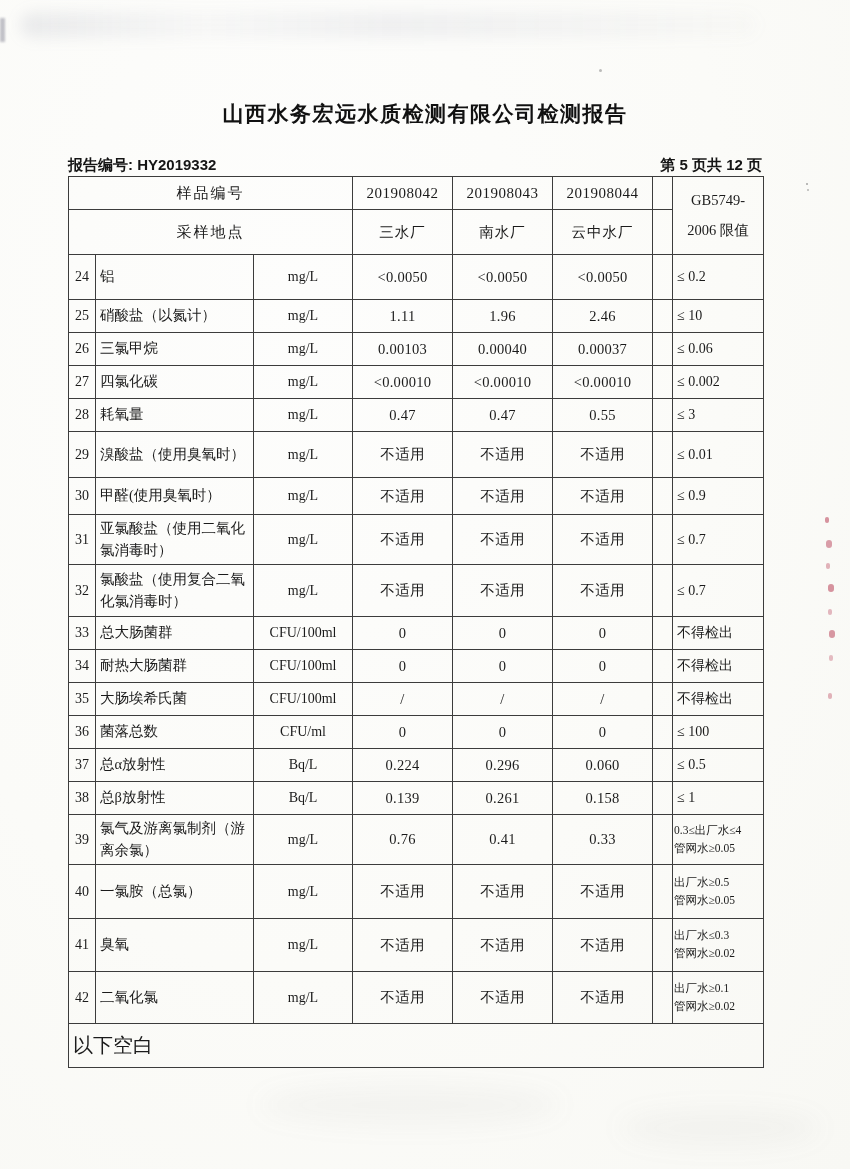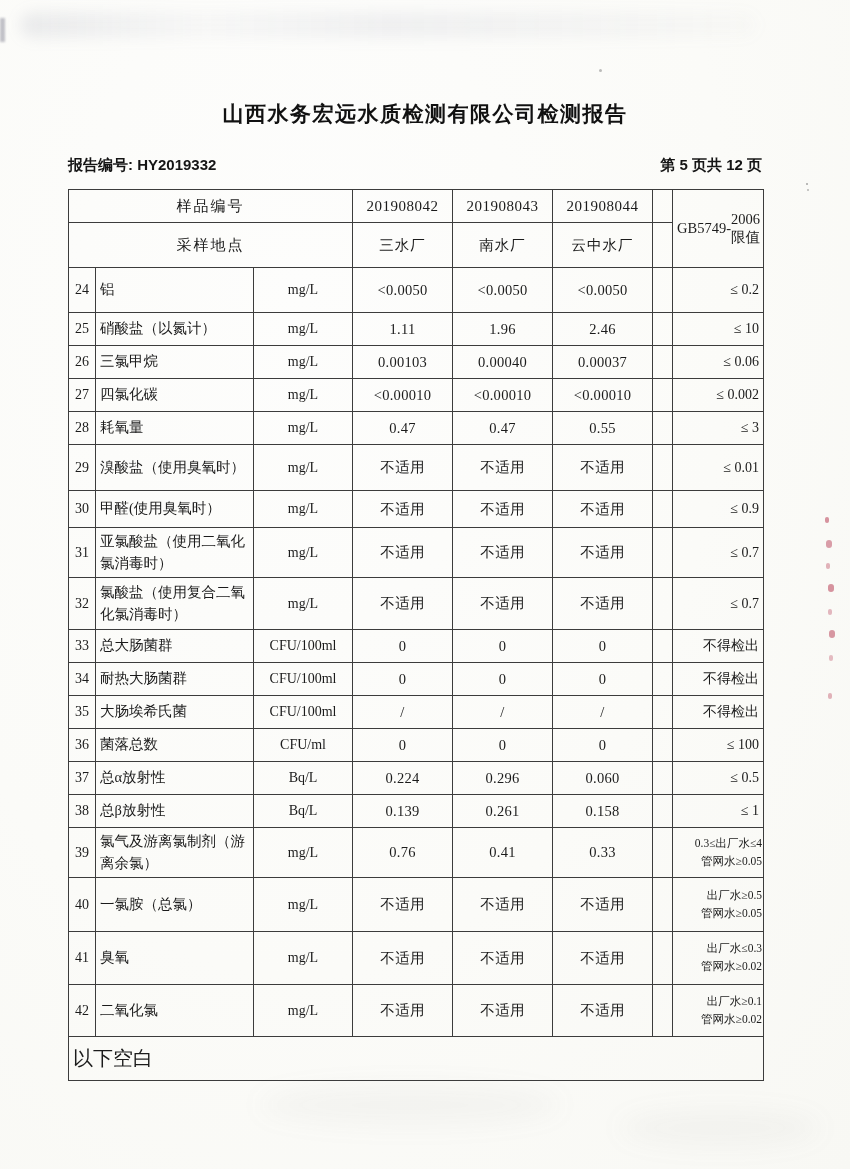--- a/index.html
+++ b/index.html
@@ -26,21 +26,21 @@
                 4px 138px 0 rgba(178,44,70,.30),
                 3px 176px 0 rgba(178,44,70,.35); }
   .smudge-1 { position:absolute; left:260px; top:1085px; width:300px; height:40px; background:rgba(120,120,120,.05); filter:blur(12px); border-radius:50%; }
   .smudge-2 { position:absolute; left:620px; top:1110px; width:200px; height:36px; background:rgba(120,120,120,.05); filter:blur(12px); border-radius:50%; }
 
   .title { position:absolute; top:100px; left:0; width:100%; text-align:center;
     font-family:"Liberation Sans", sans-serif; font-size:21px; font-weight:700; letter-spacing:1.5px; color:#111; }
   .meta { position:absolute; top:146px; left:68px; width:694px; display:flex; justify-content:space-between;
     font-family:"Liberation Sans", sans-serif; font-size:15px; font-weight:700; color:#151515;margin-top:10px; }
 
-  table.report { position:absolute; top:189px; left:68px; width:695px;
+  table.report { position:absolute; top:176px; left:68px; width:695px;
     border-collapse:collapse; table-layout:fixed;
     border:1.5px solid #3c3c3c; }
   table.report td { border:1.5px solid #3c3c3c; vertical-align:middle; padding:2px 4px; }
   td.c-gap { border-top:none; border-bottom:none; }
   thead tr:first-child { height:33px; }
   thead tr:last-child  { height:45px; }
   tbody tr { height:33px; }
   tbody tr:nth-child(1) { height:45px; }
   tbody tr:nth-child(6) { height:46px; }
   tbody tr:nth-child(7) { height:37px; }
@@ -49,26 +49,26 @@
   tbody tr:nth-child(16){ height:50px;padding-left:30px; }
   tbody tr:nth-child(17){ height:54px; }
   tbody tr:nth-child(18){ height:53px; }
   tbody tr:nth-child(19){ height:52px; }
   tr.blank-tr { height:44px; }
 
   .h-merge { text-align:center; font-size:15px; letter-spacing:2px; }
   .h-id    { text-align:center; font-size:15px; letter-spacing:.5px; }
   .h-loc   { text-align:center; font-size:14.5px; letter-spacing:1px; }
   .h-gb    { text-align:center; font-size:14.5px; }
-  .gb-wrap { display:flex; flex-direction:row; justify-content:space-evenly; align-items:center; height:72px; }
+  .gb-wrap { display:flex; flex-direction:column; justify-content:space-evenly; align-items:center; height:72px; }
   .c-no    { text-align:center; font-size:14px; }
   .c-name  { text-align:left; padding:3px 5px 3px 9px; font-size:14.5px; line-height:1.5; }
   .c-unit  { text-align:center; font-size:14px; }
   .c-val   { text-align:center; font-size:14.5px; letter-spacing:.3px; }
-  .c-limit { text-align:right; font-size:14px; }
+  .c-limit { text-align:left; font-size:14px; }
   .c-limit.small { font-size:11.5px; line-height:1.55; letter-spacing:0; padding:2px 1px; }
   .c-limit .l2:empty { display:none; }
   .blank-cell { vertical-align:top; text-align:left; padding:4px 9px; font-size:20px; }
 </style>
 </head>
 <body>
 
 <div class="page">
 
   <div class="scan-band"></div>

